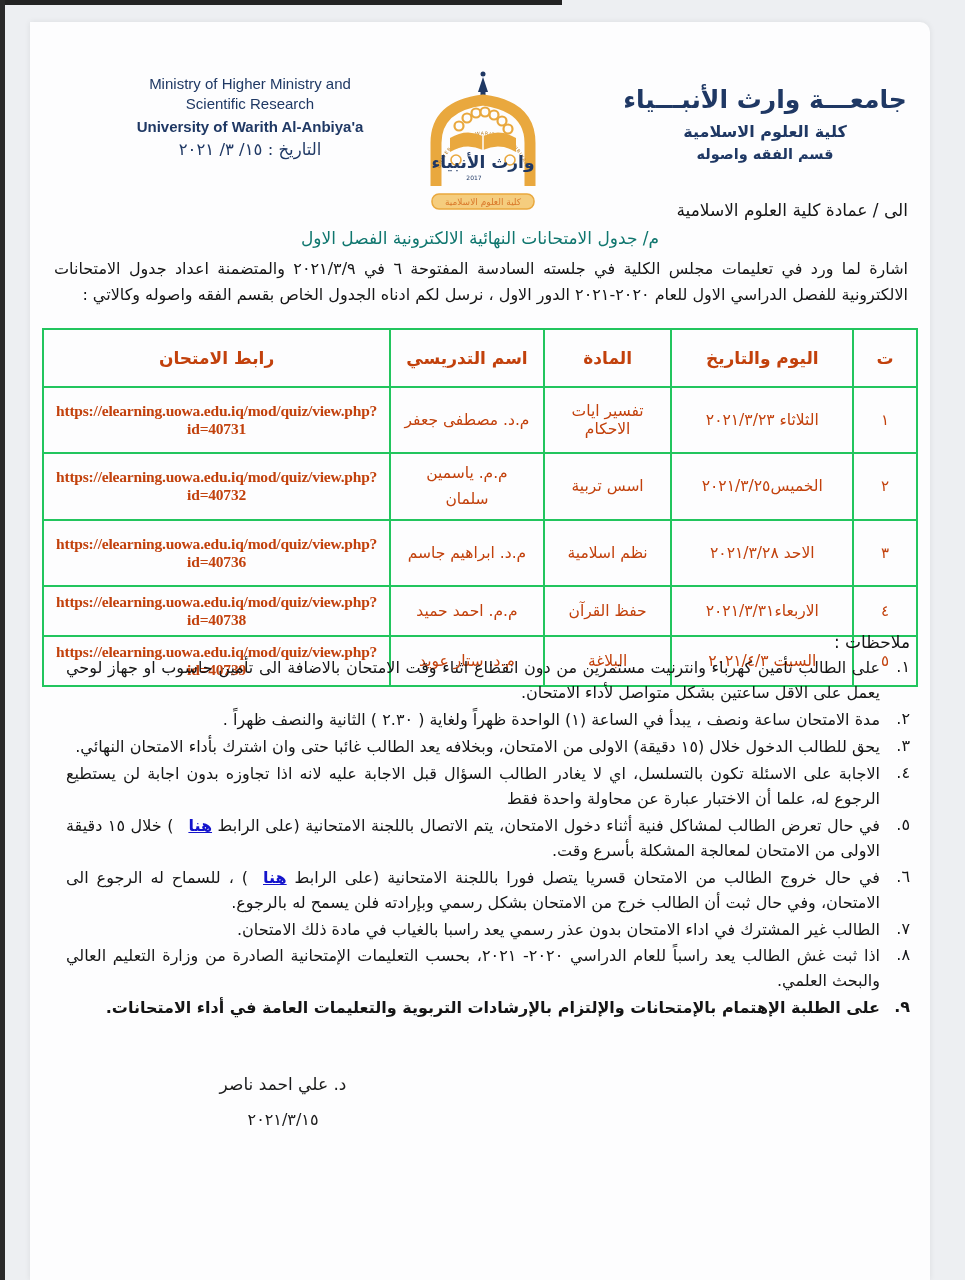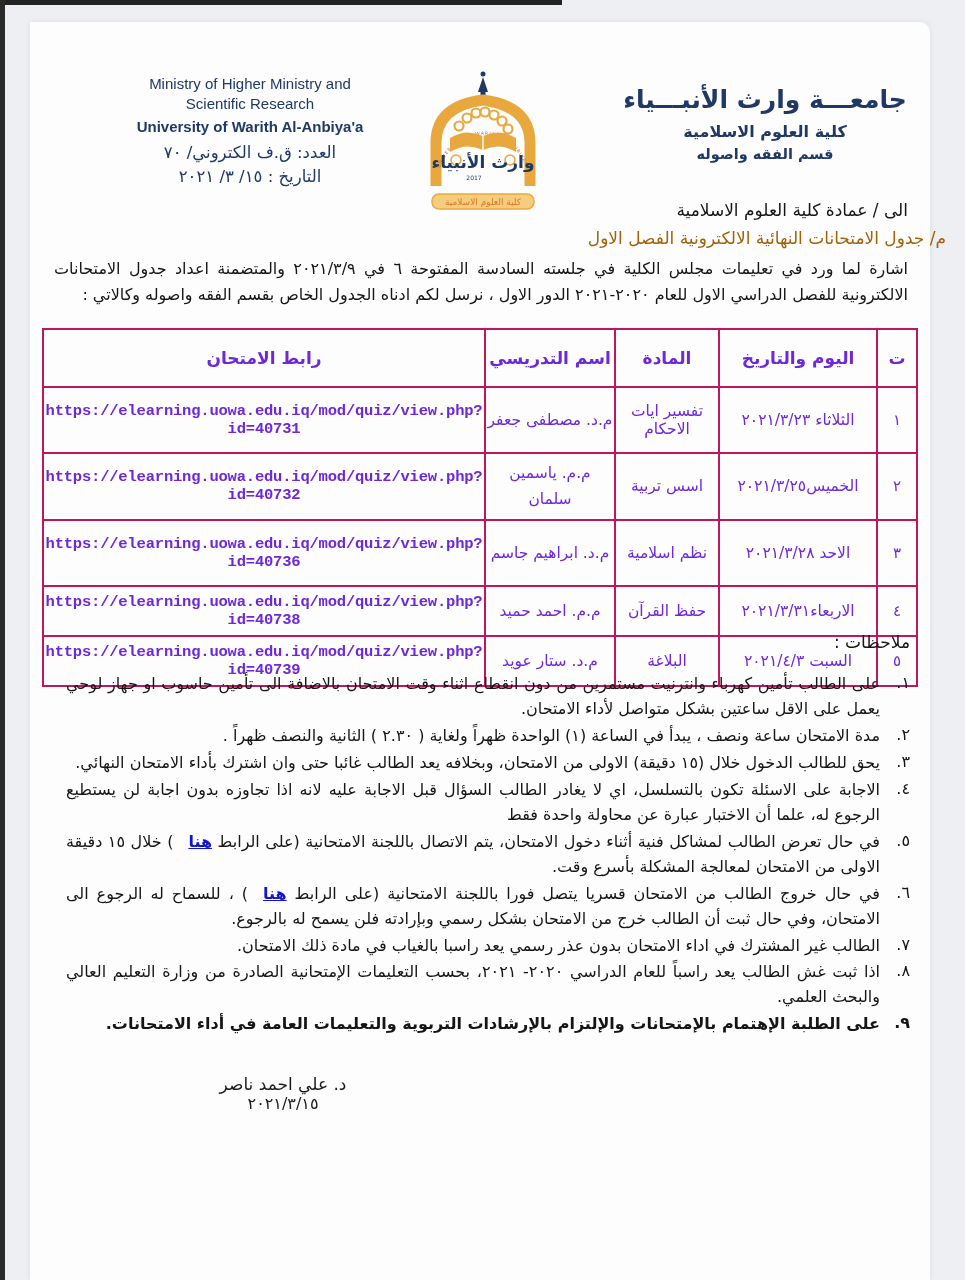--- a/index.html
+++ b/index.html
@@ -23,60 +23,59 @@
   .hdr-left .arnum{font-size:16.5px;margin-top:8px;direction:rtl;}
   .hdr-left .ardate{font-size:16.5px;margin-top:5px;direction:rtl;}
   .logo-wrap{position:absolute;left:392px;top:46px;width:122px;height:150px;}
   .hdr-right{position:absolute;left:574px;top:56px;width:322px;text-align:center;color:#1f3864;direction:rtl;}
   .hdr-right .r1{font-size:15.5px;font-weight:600;}
   .hdr-right .r2{font-size:25px;font-weight:700;margin-top:7px;}
   .hdr-right .r3{font-size:16px;font-weight:600;margin-top:8px;}
   .hdr-right .r4{font-size:14.5px;font-weight:600;margin-top:5px;}
   
   .to-line{position:absolute;right:22px;top:178px;direction:rtl;font-size:17px;color:#151515;}
-  .subject-line{position:absolute;left:16px;top:206px;width:100%;text-align:right;direction:rtl;font-size:17px;color:#a16207;}
+  .subject-line{position:absolute;left:0;top:206px;width:100%;text-align:center;direction:rtl;font-size:17px;color:#0f766e;}
   .intro{position:absolute;left:24px;right:22px;top:234px;direction:rtl;text-align:justify;
          font-size:16px;line-height:1.62;color:#151515;}
   
   .exam-table{position:absolute;left:12px;top:306px;width:876px;border-collapse:collapse;direction:rtl;}
-  .exam-table th,.exam-table td{border:2px solid #be185d;text-align:center;vertical-align:middle;padding:6px 0;color:#6d28d9;}
+  .exam-table th,.exam-table td{border:2px solid #22c55e;text-align:center;vertical-align:middle;padding:6px 12px;color:#c2410c;}
   .exam-table th{font-size:17px;font-weight:700;height:44px;}
   .c-num{width:38px;font-size:15px;}
   .c-day{width:156px;font-size:15.5px;}
   .c-subj{width:102px;font-size:15.5px;}
   .c-instr{width:128px;font-size:15.5px;line-height:1.7;margin-left:7px;}
-  .c-link{direction:ltr;font-family:Liberation Mono, monospace;font-size:15.5px;font-weight:600;letter-spacing:-0.2px;}
+  .c-link{direction:ltr;font-family:Liberation Serif, serif;font-size:15.5px;font-weight:600;letter-spacing:-0.2px;}
   tr.tall td{height:52px;}
   tr.short td{height:26px;}
   
   .notes{position:absolute;left:30px;right:20px;top:610px;direction:rtl;color:#151515;}
-  .notes-title{font-size:17px;margin-bottom:20px;}
+  .notes-title{font-size:17px;margin-bottom:4px;}
   .note{display:flex;direction:rtl;margin-bottom:2px;}
   .note-num{flex:0 0 30px;font-size:16px;padding-top:1px;}
   .note-text{flex:1;font-size:16px;line-height:1.56;text-align:justify;padding-left:6px;}
   .note.bold .note-num,.note.bold .note-text{font-weight:700;}
   .here-link{color:#1414cc;text-decoration:underline;font-weight:600;margin-left:15px;}
   
   .signature{position:absolute;left:148px;top:1052px;width:210px;text-align:center;direction:rtl;color:#1a1a1a;}
   .sig-name{font-size:17px;}
-  .sig-date{font-size:16px;margin-top:0;}
+  .sig-date{font-size:16px;margin-top:16px;}
 </style>
 </head>
 <body>
 
 <div class="scan-edge-top"></div>
 <div class="scan-edge-left"></div>
 
 <div class="paper">
 
   <div class="hdr-left">
     <div class="en1" style="white-space:pre-line">Ministry of Higher Ministry and
 Scientific Research</div>
     <div class="en2">University of Warith Al-Anbiya'a</div>
-    <div class="arnum">العدد: ق.ف الكتروني/ ٧٠</div>
     <div class="ardate">التاريخ : ١٥/ ٣/ ٢٠٢١</div>
   </div>
 
   <div class="logo-wrap">
     <svg viewBox="0 0 122 150" width="122" height="150">
       <defs>
         <path id="arcPath" d="M16,108 A46,52 0 0 1 106,108" fill="none"></path>
       </defs>
 
       <circle cx="61" cy="6" r="2.5" fill="#1f3864"></circle>

